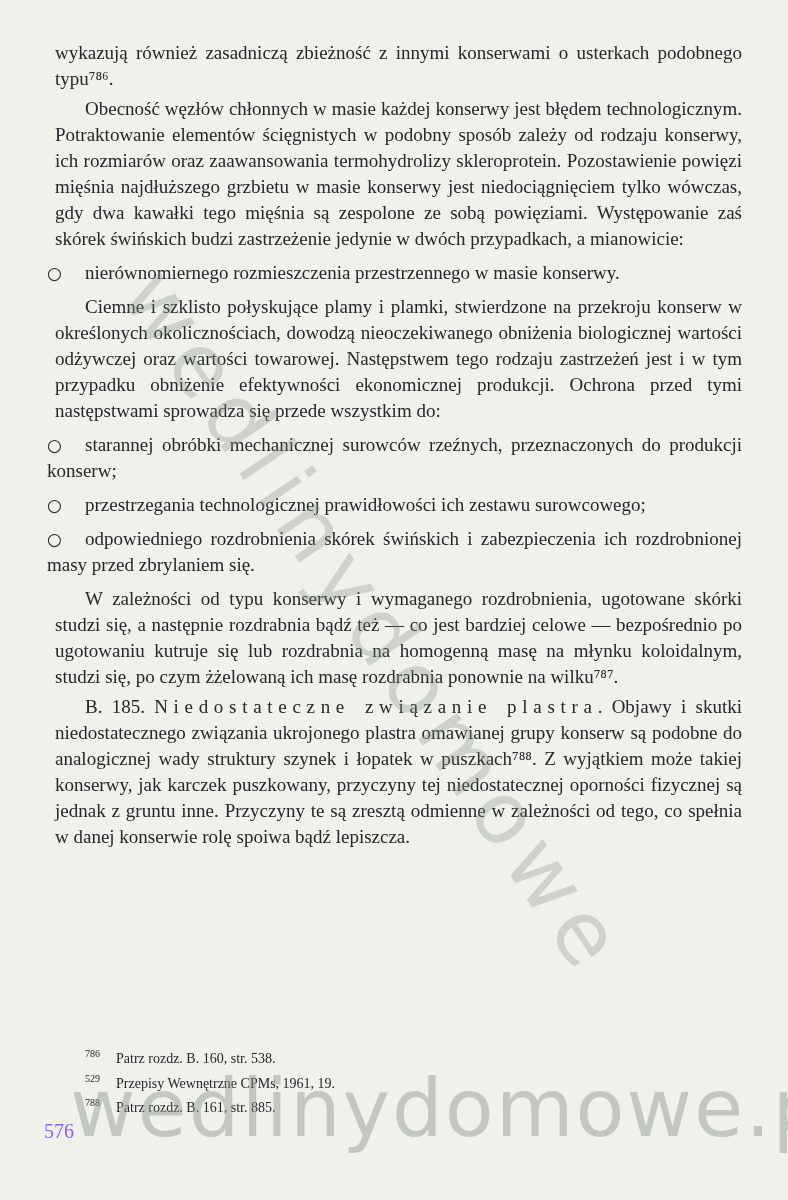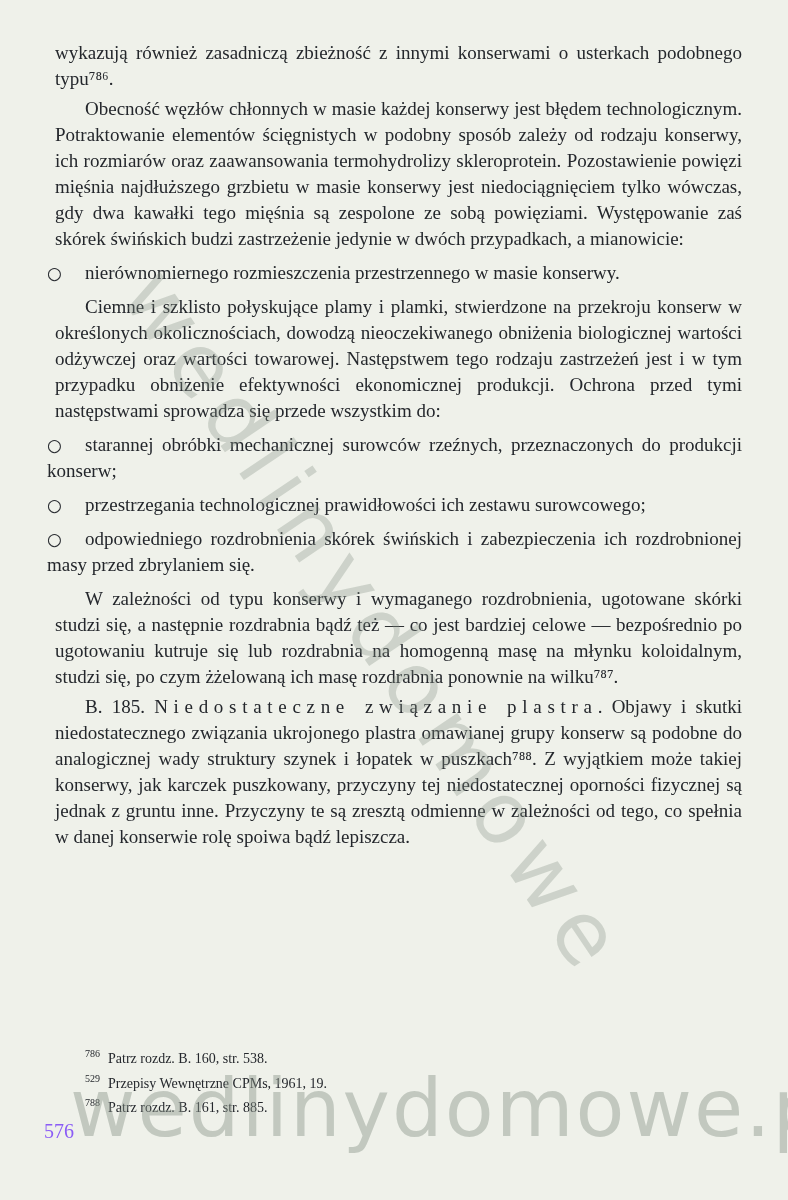--- a/index.html
+++ b/index.html
@@ -27,21 +27,21 @@
     color:#2a2d32;
   }
   .spaced{letter-spacing:0.30em;}
   .footnotes{
     position:absolute;left:47px;top:1044px;width:695px;
     font-size:14px;line-height:20px;
   }
   .footnote{text-indent:38px;}
   .footnote sup{
     font-size:10px;
-    margin-right:8px;
+    margin-right:16px;
     text-align:center;
   }
   .page-number{
     position:absolute;left:44px;top:1120px;
     font-size:20px;color:#8b5cf6;
   }
   .watermark-diagonal{
     position:absolute;left:185px;top:250px;
     transform:rotate(56deg);
     transform-origin:0 0;

